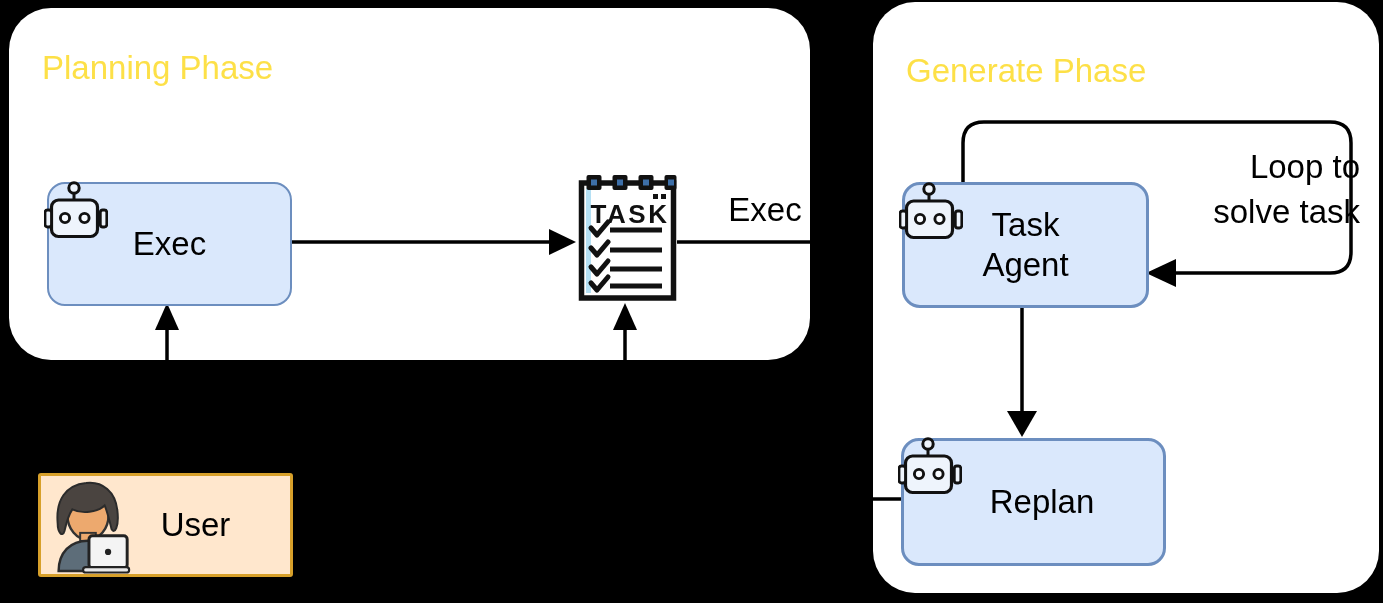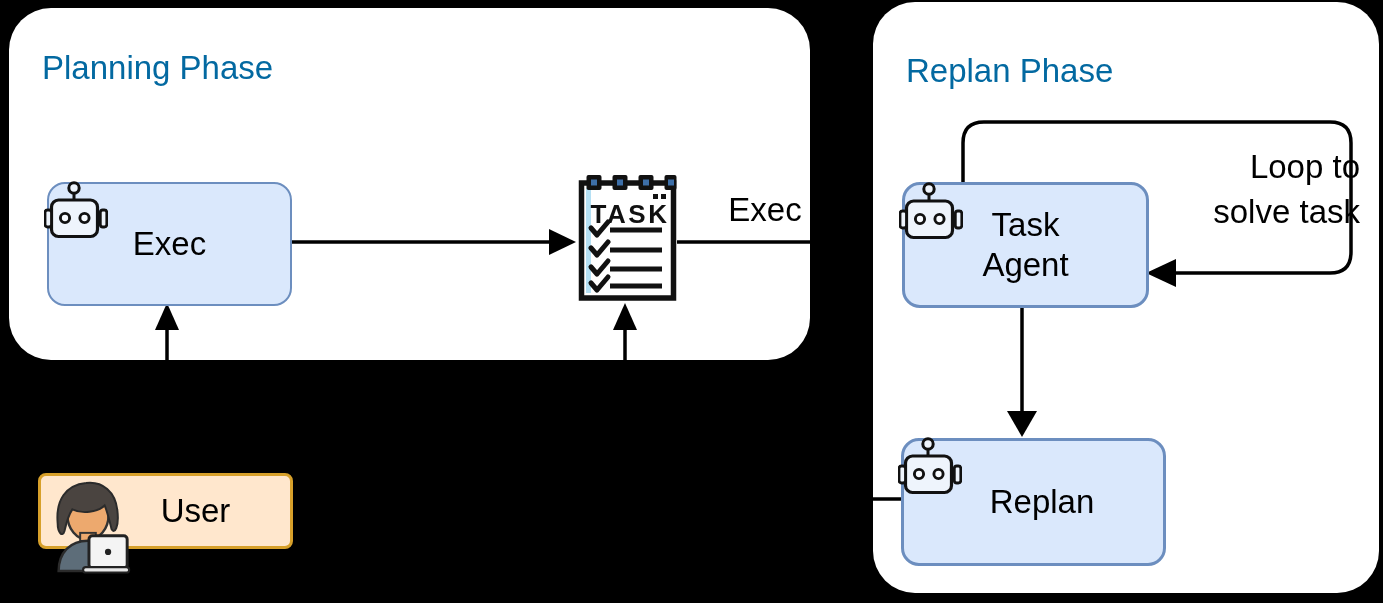--- a/index.html
+++ b/index.html
@@ -3,40 +3,40 @@
 <meta charset="utf-8">
 <style>
   html,body{margin:0;padding:0;background:#000;}
   .canvas{position:relative;width:1383px;height:603px;background:#000;
           font-family:"Liberation Sans",sans-serif;color:#000;overflow:hidden;}
 
   .panel{position:absolute;background:#fff;border-radius:42px;z-index:0;}
   .panel-planning{left:9px;top:8px;width:801px;height:352px;}
   .panel-solving{left:873px;top:2px;width:506px;height:591px;}
 
-  .panel-title{position:absolute;z-index:4;font-size:33px;line-height:40px;color:#0369a1;white-space:nowrap;}
+  .panel-title{position:absolute;z-index:4;font-size:33px;line-height:40px;color:#fde047;white-space:nowrap;}
   .title-planning{left:42px;top:48px;}
   .title-solving{left:906px;top:51px;}
 
   svg.connectors{position:absolute;left:0;top:0;z-index:1;pointer-events:none;}
 
   .agent{position:absolute;z-index:2;background:#dae8fc;border:3px solid #6c8ebf;border-radius:18px;
          display:flex;flex-direction:column;align-items:center;justify-content:center;
          font-size:33px;line-height:40px;text-align:center;}
   .agent-plan{left:47px;top:182px;width:241px;height:120px;border-width:2.5px;}
   .agent-task{left:902px;top:182px;width:241px;height:120px;}
   .agent-replan{left:901px;top:438px;width:242px;height:122px;padding-left:17px;}
 
   .robot{position:absolute;z-index:3;}
   .robot-plan{left:44px;top:181px;}
   .robot-task{left:899px;top:182px;}
   .robot-replan{left:898px;top:437px;}
 
-  .user-box{position:absolute;z-index:2;left:38px;top:473px;width:255px;height:76px;
-            background:#ffe7cd;border:3.5px solid #d7a02a;border-radius:8px;box-sizing:border-box;}
+  .user-box{position:absolute;z-index:2;left:38px;top:473px;width:255px;height:104px;
+            background:#ffe7cd;border:3.5px solid #d7a02a;border-radius:3px;box-sizing:border-box;}
   .user-label{position:absolute;left:70px;right:10px;top:0;bottom:0;
               display:flex;align-items:center;justify-content:center;font-size:33px;}
   .person{position:absolute;left:4px;top:4px;}
 
   .task-icon{position:absolute;z-index:2;left:577px;top:173px;}
 
   .edge-label{position:absolute;z-index:4;font-size:33px;line-height:40px;text-align:center;color:#000;}
   .label-generate{left:300px;top:182px;width:268px;}
   .label-exec{left:700px;top:190px;width:130px;text-align:center;}
   .label-loop{left:1160px;top:144px;width:200px;line-height:45px;text-align:right;}
@@ -81,21 +81,21 @@
     <path d="M963,182 L963,143 Q963,122 984,122 L1330,122 Q1351,122 1351,143 L1351,252 Q1351,273 1330,273 L1175,273" fill="none" stroke="#000" stroke-width="3.5"></path>
     <polygon points="1146,273 1176,259 1176,287" fill="#000"></polygon>
 
     <line x1="1022" y1="303" x2="1022" y2="412" stroke="#000" stroke-width="3.5"></line>
     <polygon points="1022,437 1007,411 1037,411" fill="#000"></polygon>
 
     <line x1="866" y1="499" x2="902" y2="499" stroke="#000" stroke-width="3.5"></line>
   </svg>
 
   <div class="panel-title title-planning">Planning Phase</div>
-  <div class="panel-title title-solving">Replan Phase</div>
+  <div class="panel-title title-solving">Generate Phase</div>
 
   <div class="agent agent-plan">
     <div>Exec</div>
   </div>
   <div class="agent agent-task">
     <div>Task</div>
     <div>Agent</div>
   </div>
   <div class="agent agent-replan">
     <div>Replan</div>

